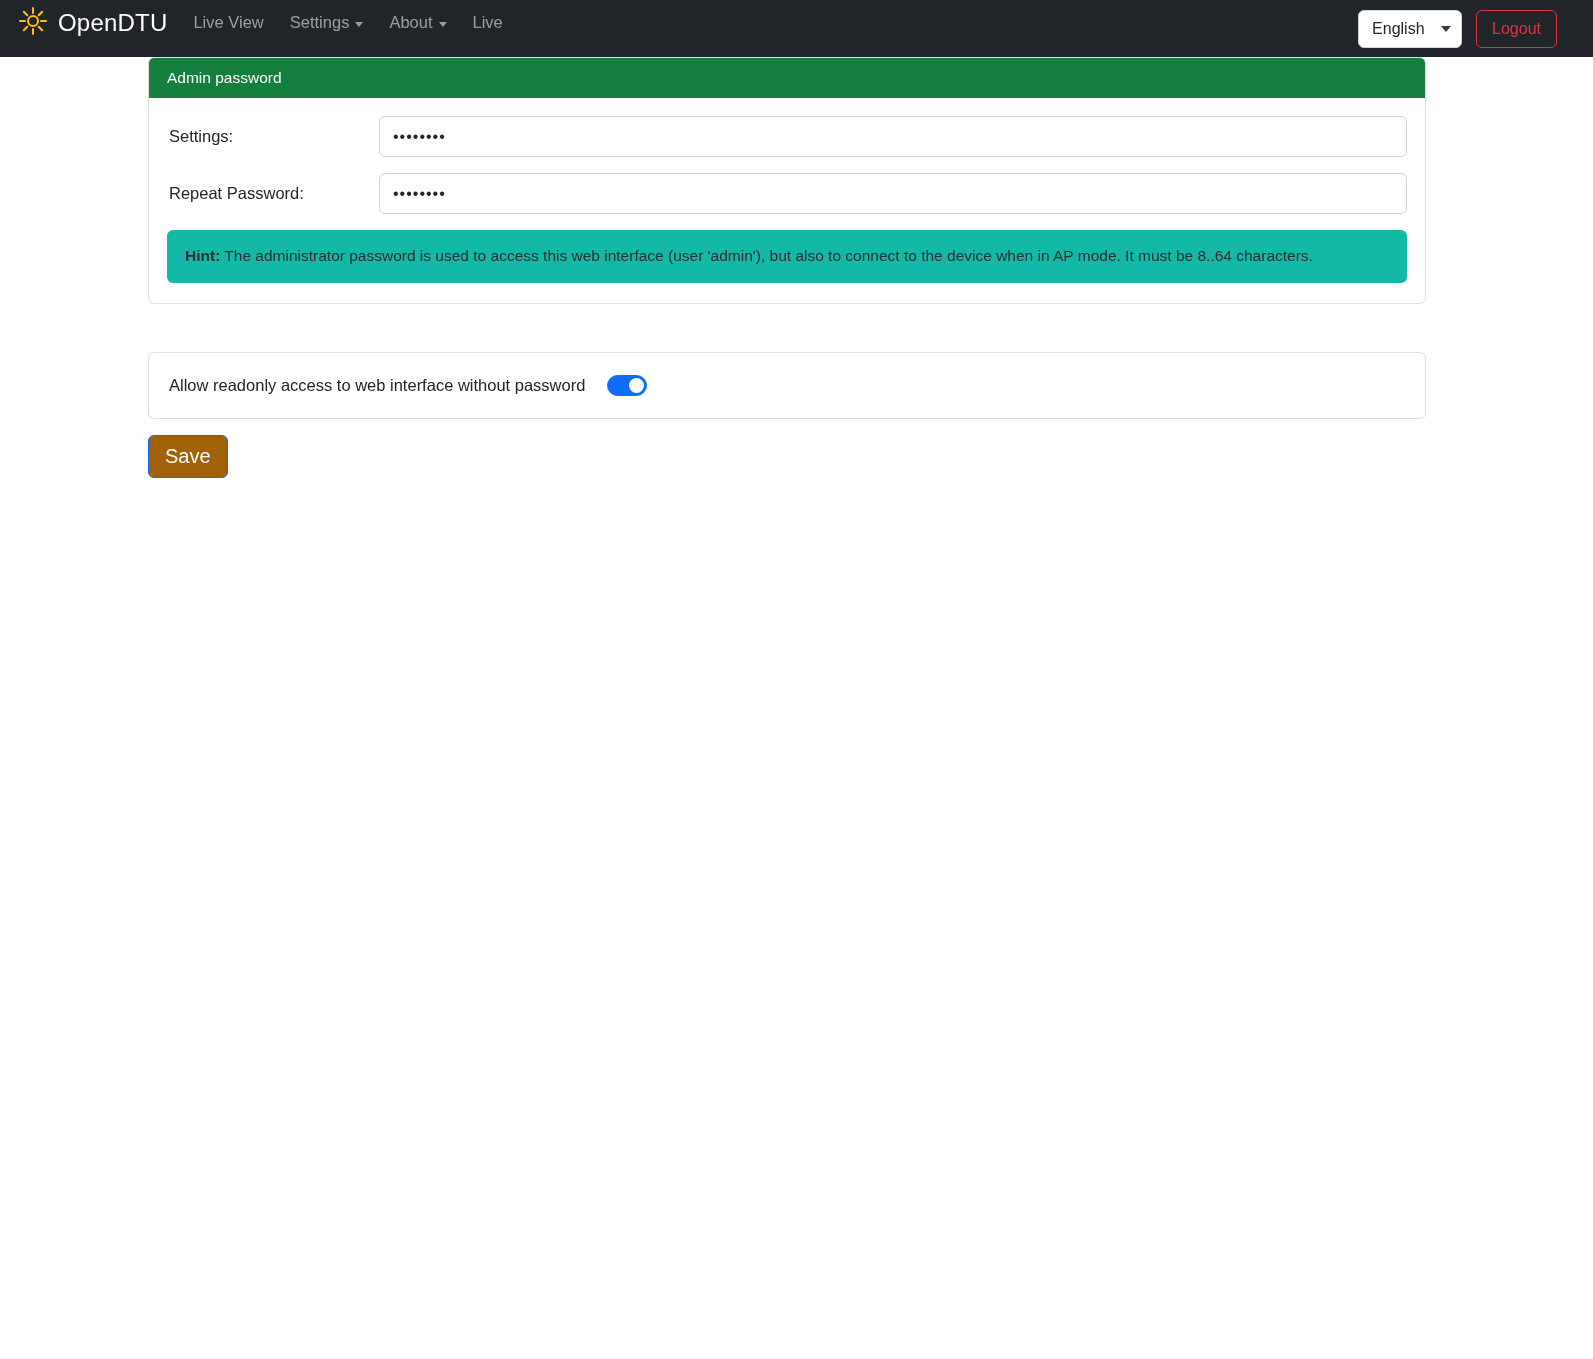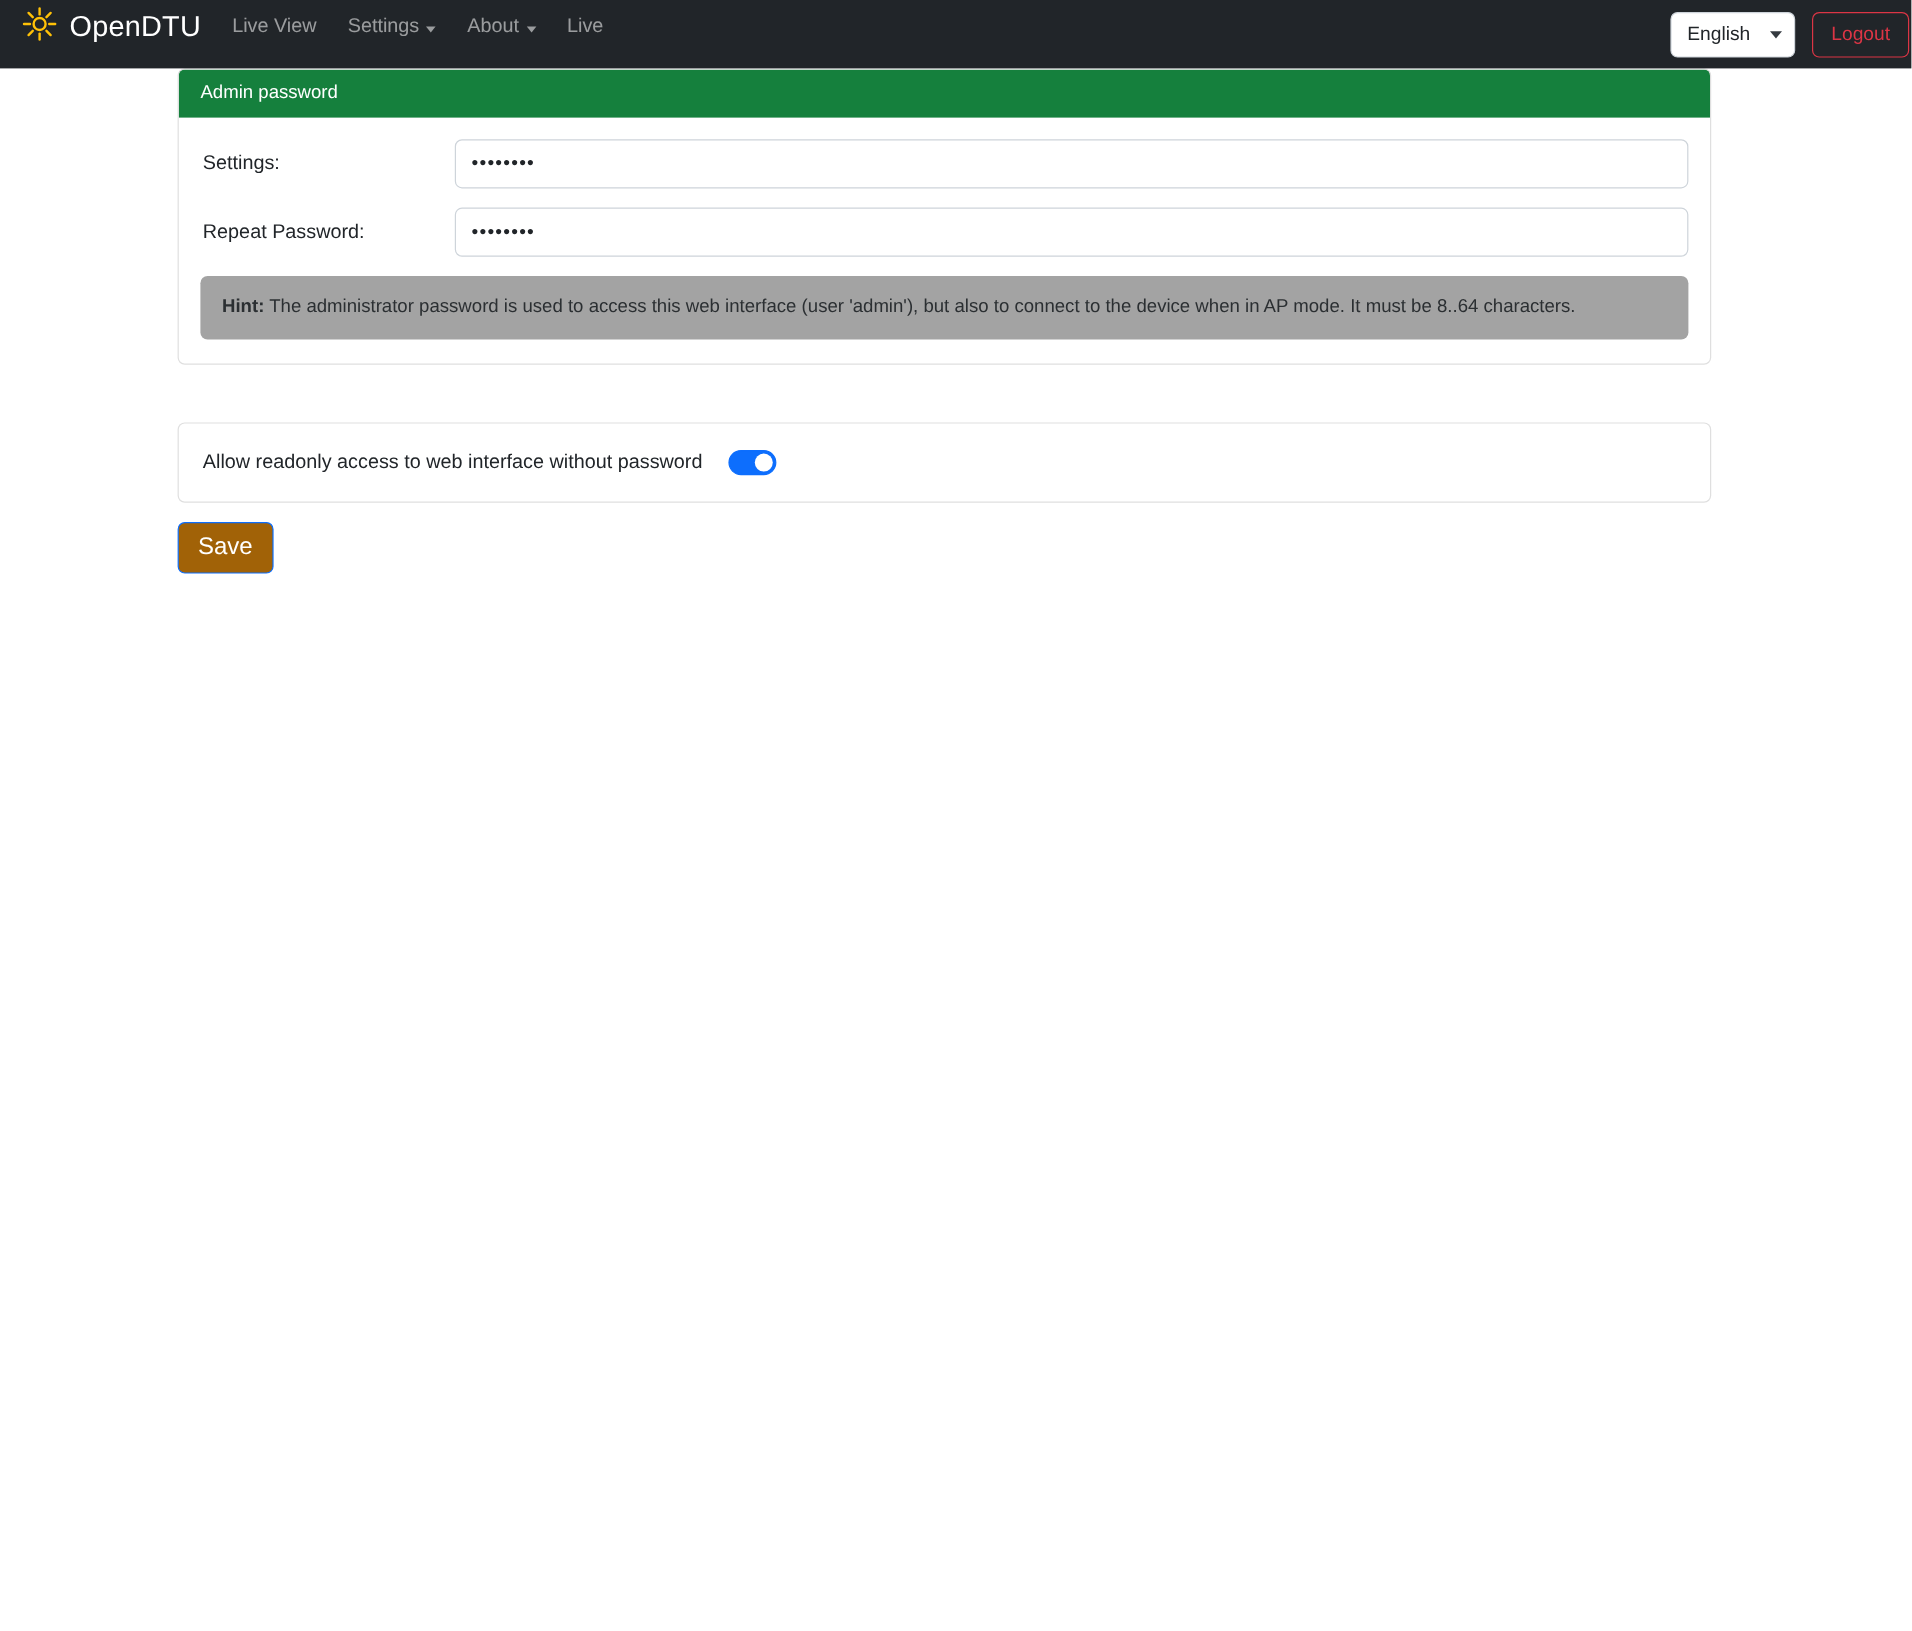--- a/index.html
+++ b/index.html
@@ -50,21 +50,21 @@
   .caret {
     width: 0; height: 0;
     border-left: 4.5px solid transparent;
     border-right: 4.5px solid transparent;
     border-top: 5px solid rgba(255,255,255,.55);
     display: inline-block;
     margin-top: 3px;
   }
   .nav-right {
     position: absolute;
-    right: 2px;
+    right: 36px;
     top: 0;
     height: 57px;
     display: flex;
     align-items: center;
     gap: 14px;
   }
   .lang-select {
     background: #ffffff;
     border: 1px solid #ced4da;
     border-radius: 6px;
@@ -144,21 +144,21 @@
     border: 1px solid #ced4da;
     border-radius: 6px;
     padding: 0 13px;
     font-size: 16px;
     font-family: "Liberation Sans", sans-serif;
     color: #212529;
     background: #fff;
     letter-spacing: 1px;
   }
   .hint {
-    background: #a3a3a3;
+    background: #14b8a6;
     border-radius: 6px;
     padding: 16px 18px;
     font-size: 15.5px;
     color: #2b2f32;
     margin-top: 16px;
     line-height: 1.35;
   }
   .hint b { font-weight: bold; }
 
   .spacer { height: 48px; }

